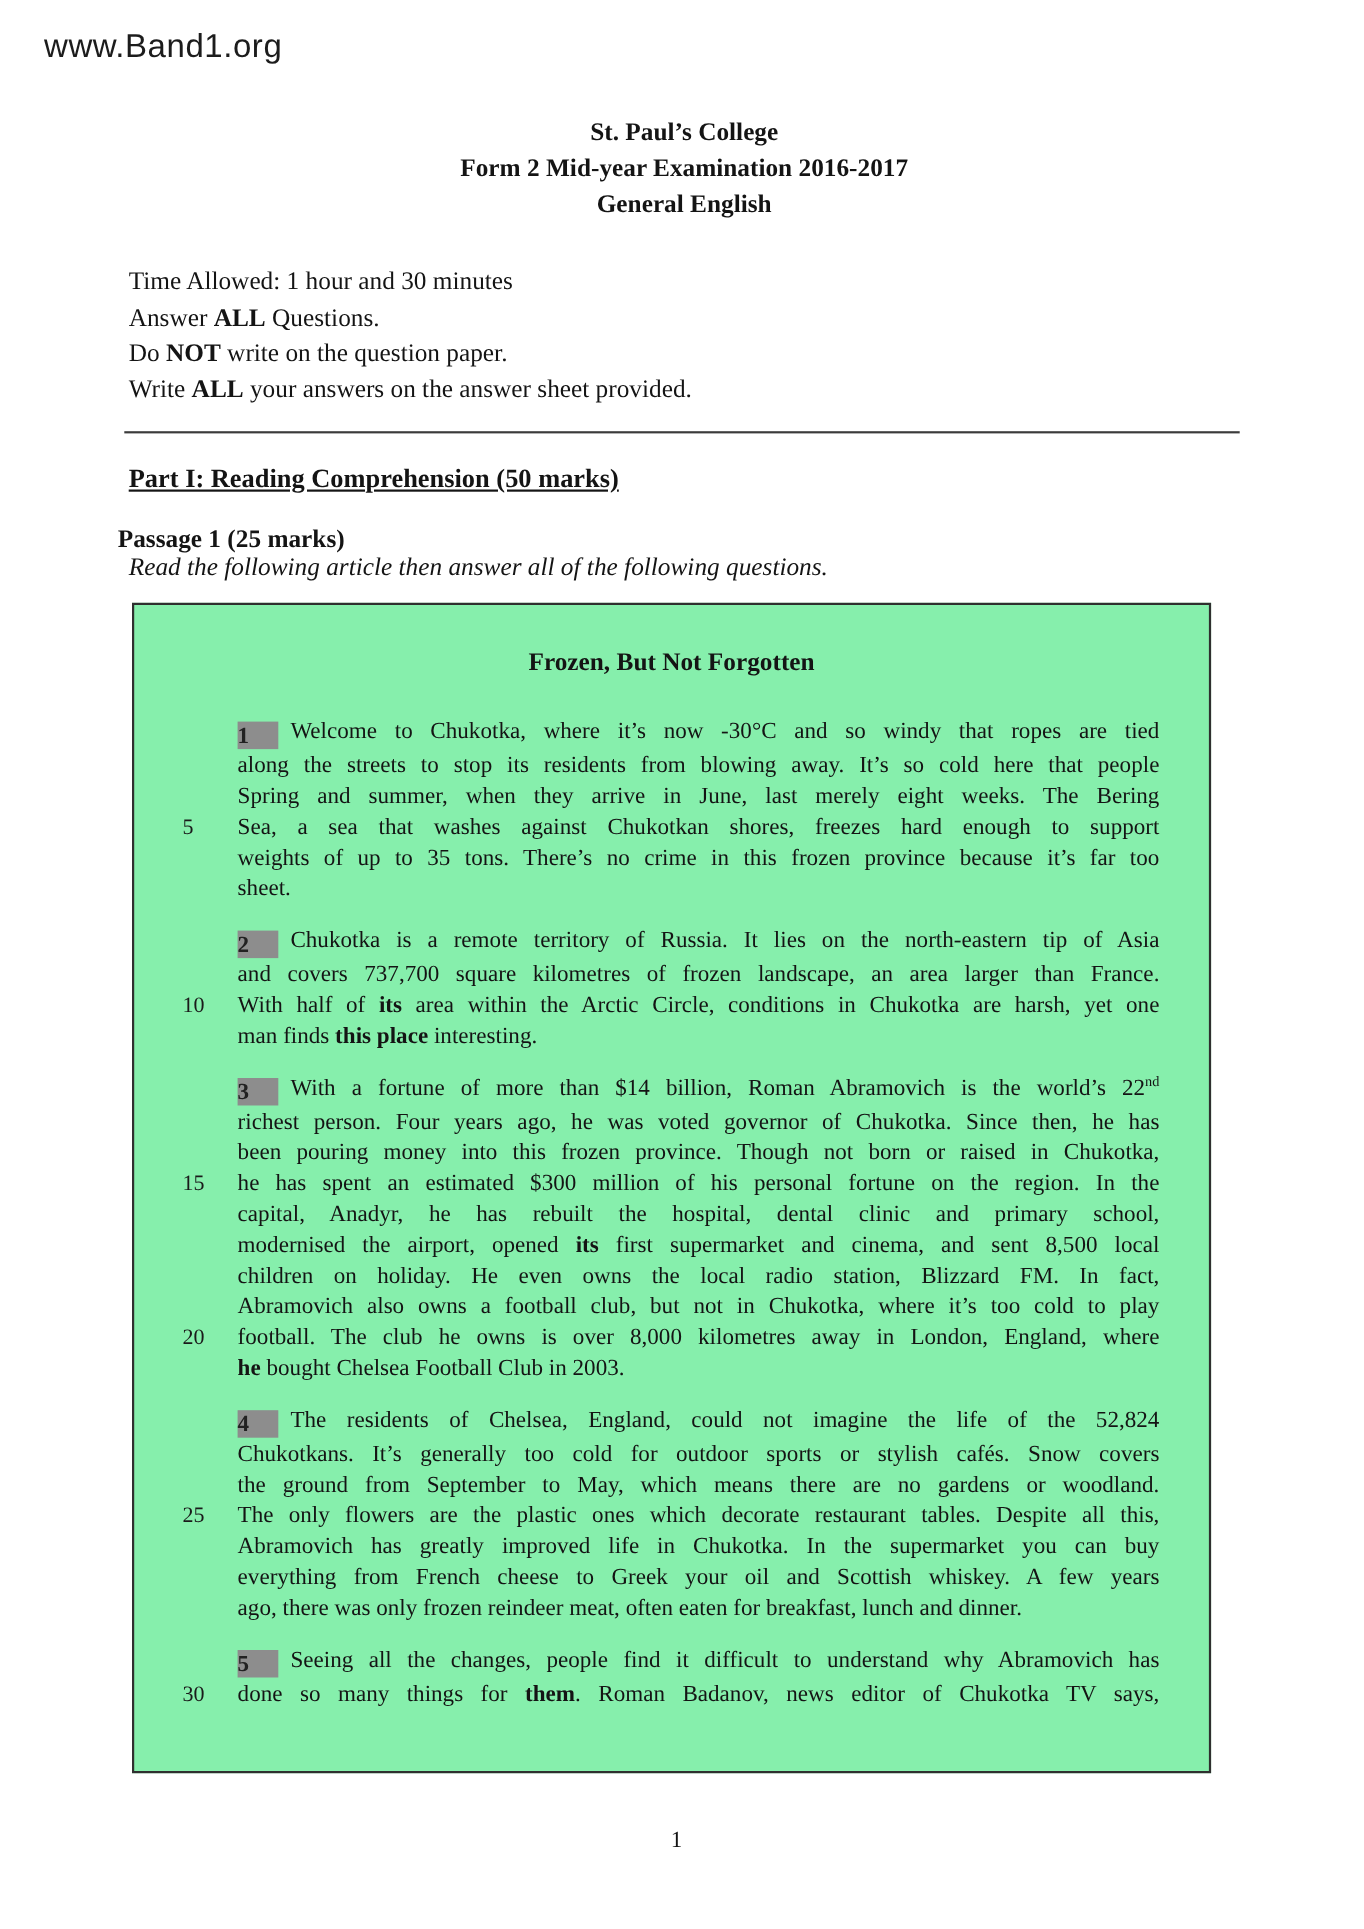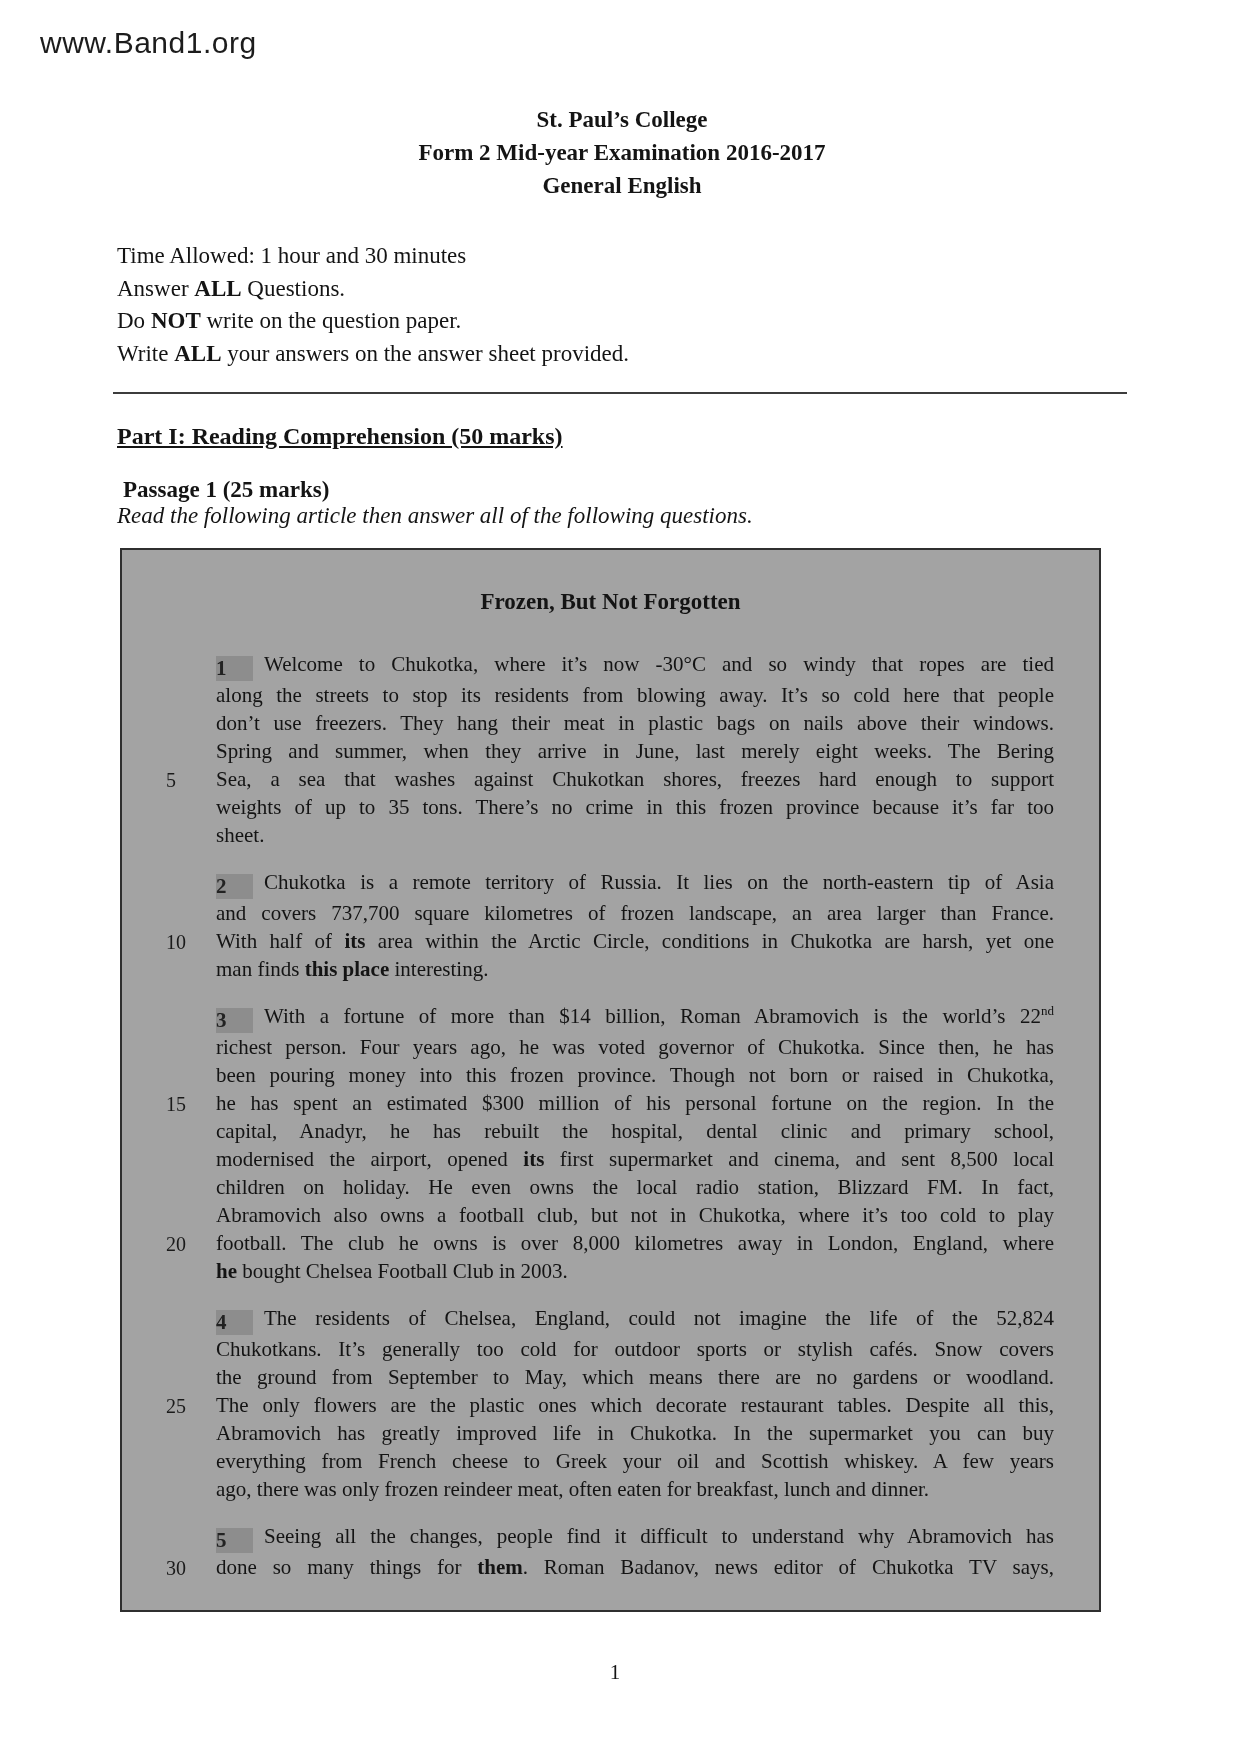--- a/index.html
+++ b/index.html
@@ -28,33 +28,33 @@
   .separator {
     position: absolute; left: 113px; top: 392px;
     width: 1014px; height: 0;
     border-top: 2px solid #3c3c3c;
   }
   .part-heading {
     position: absolute; left: 117px; top: 423px;
     font-size: 24px; font-weight: bold; text-decoration: underline;
   }
   .passage-heading {
-    position: absolute; left: 123px; top: 477px;
+    position: absolute; left: 107px; top: 477px;
     font-size: 23px; font-weight: bold;
   }
   .passage-instruction {
     position: absolute; left: 117px; top: 503px;
     font-size: 23px; font-style: italic;
   }
   .passage-box {
     position: absolute; left: 120px; top: 548px;
     width: 981px; height: 1064px;
     border: 2px solid #2f2f2f;
     box-sizing: border-box;
-    background: #a3a3a3;
+    background: #86efac;
   }
   .passage-title {
     margin-top: 38px; text-align: center;
     font-weight: bold; font-size: 23px; line-height: 28px;
   }
   .passage-body {
     margin: 34px 45px 16px 94px;
     font-size: 21px;
   }
   .para { position: relative; margin-bottom: 19px; }
@@ -110,21 +110,20 @@
 <div class="passage-heading">Passage 1 (25 marks)</div>
 
 <div class="passage-instruction">Read the following article then answer all of the following questions.</div>
 
 <div class="passage-box">
   <div class="passage-title">Frozen, But Not Forgotten</div>
   <div class="passage-body" id="passage-body">
       <div class="para">
         <div class="pline"><span class="badge" style="background: rgb(141, 141, 141); color: rgb(34, 34, 34);">1</span>Welcome to Chukotka, where it’s now -30°C and so windy that ropes are tied</div>
         <div class="pline">along the streets to stop its residents from blowing away. It’s so cold here that people</div>
-        <div class="pline">don’t use freezers. They hang their meat in plastic bags on nails above their windows.</div>
         <div class="pline">Spring and summer, when they arrive in June, last merely eight weeks. The Bering</div>
         <div class="pline">Sea, a sea that washes against Chukotkan shores, freezes hard enough to support<span class="lineno">5</span></div>
         <div class="pline">weights of up to 35 tons. There’s no crime in this frozen province because it’s far too</div>
         <div class="pline plast">sheet.</div>
       </div>
       <div class="para">
         <div class="pline"><span class="badge" style="background: rgb(141, 141, 141); color: rgb(34, 34, 34);">2</span>Chukotka is a remote territory of Russia. It lies on the north-eastern tip of Asia</div>
         <div class="pline">and covers 737,700 square kilometres of frozen landscape, an area larger than France.</div>
         <div class="pline">With half of <span class="bu">its</span> area within the Arctic Circle, conditions in Chukotka are harsh, yet one<span class="lineno">10</span></div>
         <div class="pline plast">man finds <span class="bu">this place</span> interesting.</div>

